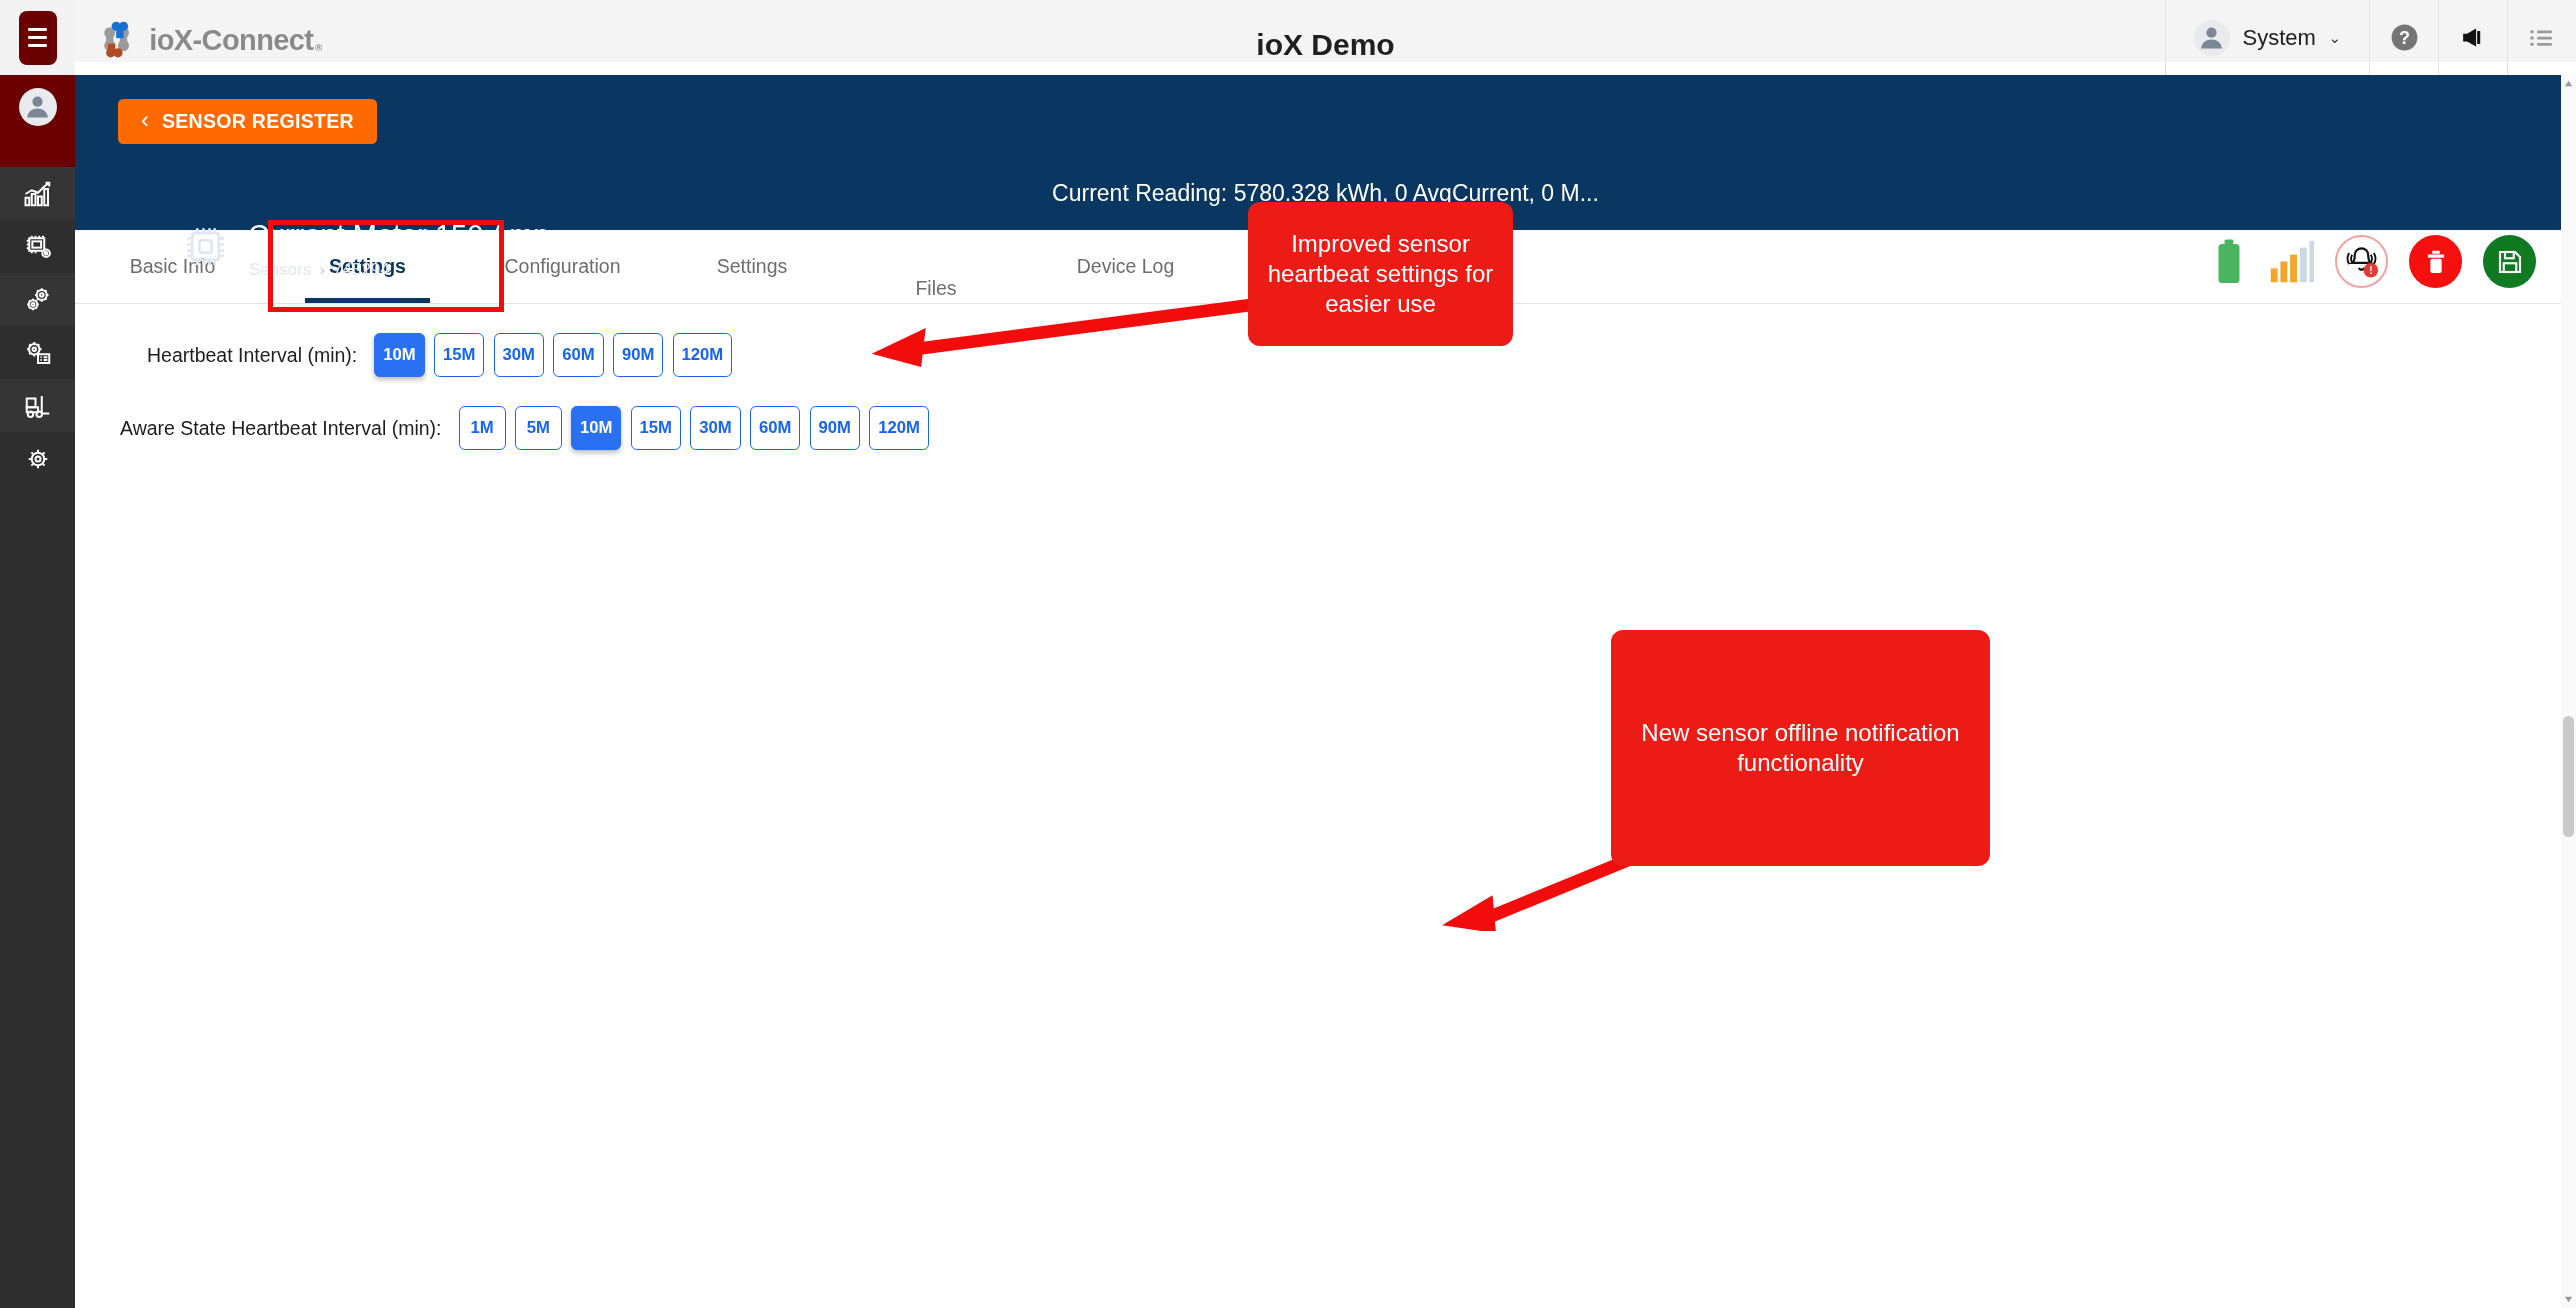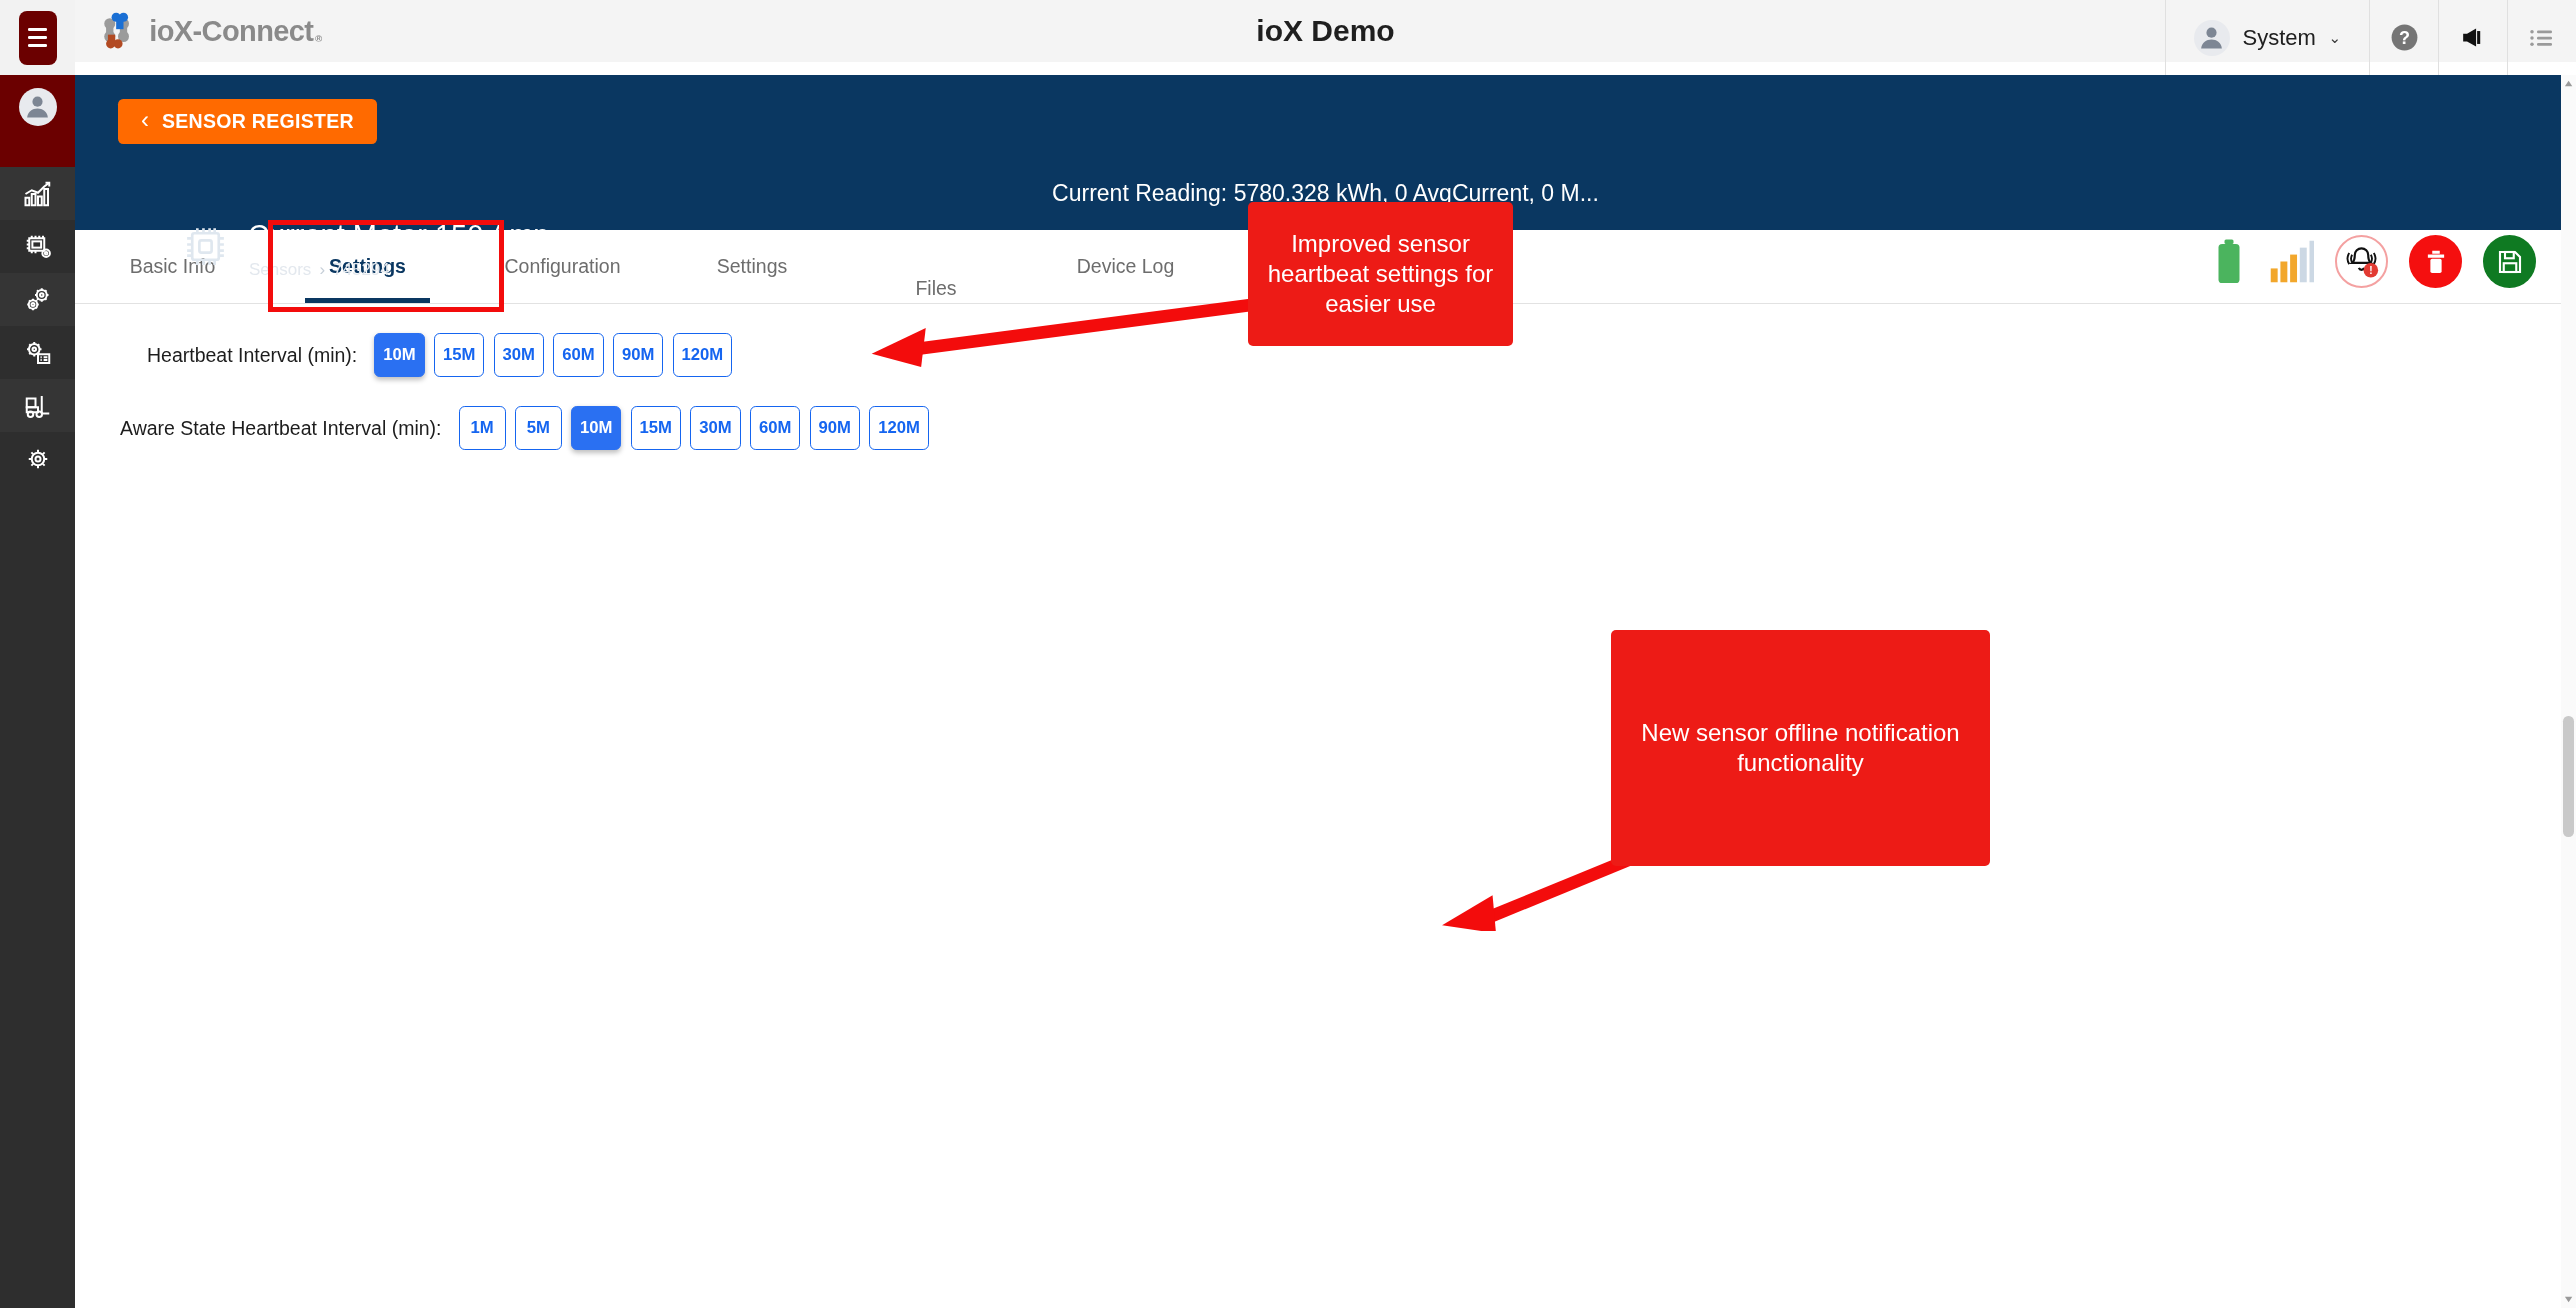--- a/index.html
+++ b/index.html
@@ -42,21 +42,21 @@
     width:75px;height:53px;display:flex;align-items:center;justify-content:center;
     cursor:pointer;
   }
   .rail-item svg{ width:30px;height:30px; stroke:#fff; fill:none; stroke-width:1.6;}
   .rail-item:nth-child(odd){ background:#353535; }
   .rail-item:nth-child(even){ background:#2e2e2e; }
 
   
   #top-bar{
     position:absolute; left:75px; top:0; width:2501px; height:62px;
-    background:#f4f4f4; display:flex; align-items:center; z-index:20;
+    background:#f4f4f4; display:flex; align-items:flex-end; z-index:20;
   }
   #brand{ display:flex; align-items:center; gap:9.2px; margin-left:21px;}
   #brand-logo{width:44px;height:44px;}
   #brand-text{
     font-size:29px; font-weight:700; color:#8a8a8a; letter-spacing:-0.6px;
     display:flex; align-items:flex-end; gap:1.7px;
   }
   #brand-text sup{font-size:9.8px; margin-bottom:3.5px;}
   #app-title{
     position:absolute; left:0; right:0; text-align:center;
@@ -242,21 +242,21 @@
     position:absolute; left:184px; top:1208px; width:1679px; height:53px;
     background:#fdf6e3; border:1.2px solid #eeb64b; border-radius:4.6px;
     display:flex; align-items:center;
   }
   #retrigger-banner .bt{
     font-size:15px; color:#e06010; margin-left:15px;
   }
 
   
   .callout{
-    position:absolute; background:#ed1b16; border-radius:5px; color:#fff;
+    position:absolute; background:#ed1b16; border-radius:12px; color:#fff;
     display:flex; align-items:center; justify-content:center; text-align:center;
     font-size:24px; line-height:1.26; z-index:60; padding:10.4px 15px;
   }
   #callout-1{ left:1248px; top:202px; width:265px; height:144px; }
   #callout-2{ left:1611px; top:630px; width:379px; height:236px; }
   .hl-box{
     position:absolute; border:5.2px solid #f30c0c; z-index:55; pointer-events:none;
   }
   #hl-settings-tab{ left:268px; top:220px; width:236px; height:92px; }
   .arrow-svg{ position:absolute; z-index:58; pointer-events:none; }

